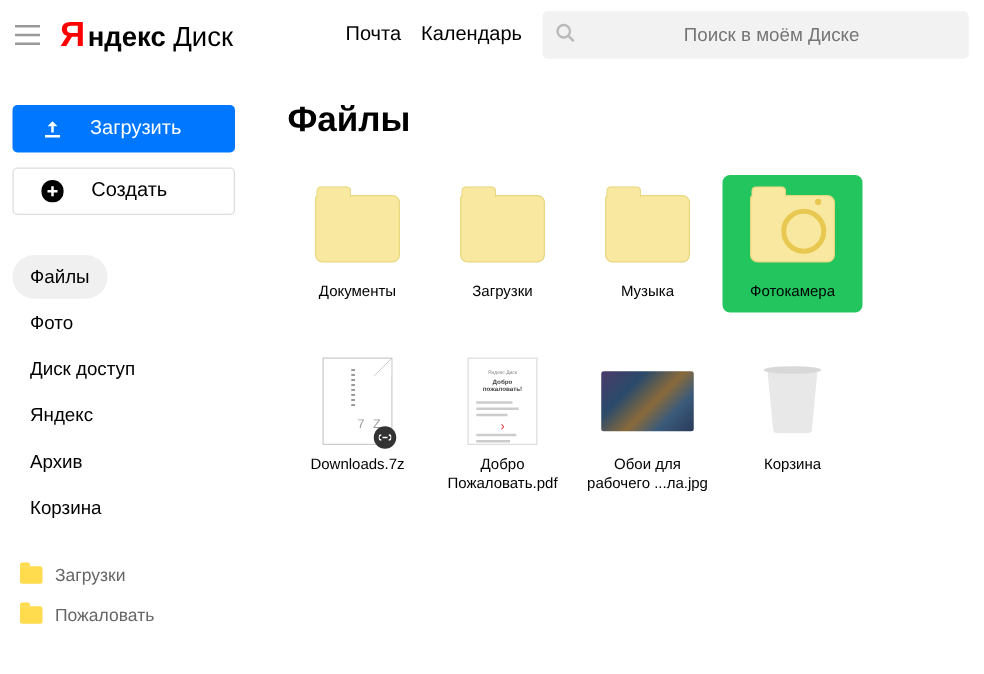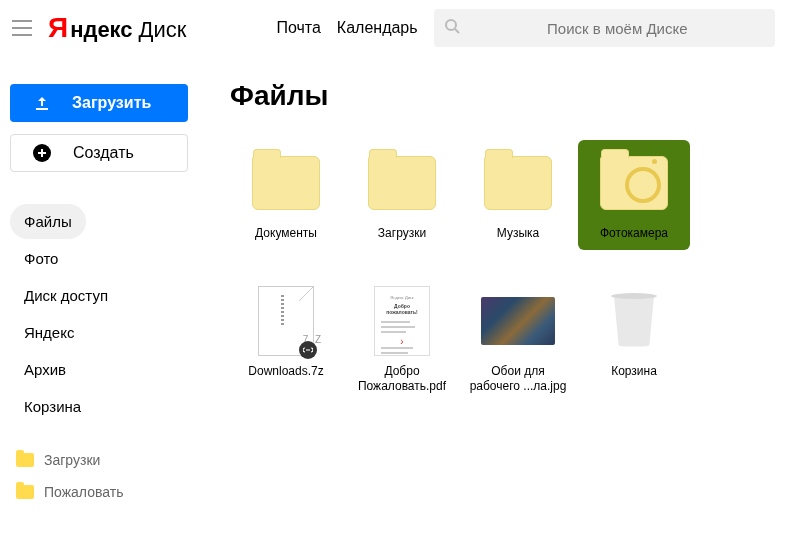--- a/index.html
+++ b/index.html
@@ -13,52 +13,52 @@
 .logo-yandex { color: #000; }
 .logo-disk { color: #000; font-weight: 400; margin-left: 6px; }
 .header-nav { display: flex; margin-left: 90px; gap: 16px; }
 .header-nav-item { font-size: 16px; color: #000; cursor: pointer; }
 .search-wrap { flex: 1; margin-left: 16px; display: flex; align-items: center; background: #f2f2f2; border-radius: 4px; height: 38px; padding: 0 10px; }
 .search-icon { color: #999; margin-right: 10px; }
 .search-input { flex: 1; border: none; background: transparent; outline: none; font-size: 15px; color: #666; text-align: center; }
 
 .layout { display: flex; }
 .sidebar { width: 230px; padding: 28px 10px 0 10px; flex-shrink: 0; }
-.upload-btn { width: 178px; height: 38px; background: #0077ff; color: #fff; border: none; border-radius: 4px; font-size: 16px; font-weight: 700; cursor: pointer; display: flex; align-items: center; padding-left: 24px; margin-bottom: 12px; }
+.upload-btn { width: 178px; height: 38px; background: #0077ff; color: #fff; border: none; border-radius: 4px; font-size: 16px; font-weight: 400; cursor: pointer; display: flex; align-items: center; padding-left: 24px; margin-bottom: 12px; }
 .upload-btn svg { margin-right: 22px; }
 .create-btn { width: 178px; height: 38px; background: #fff; color: #000; border: 1px solid #ddd; border-radius: 4px; font-size: 16px; cursor: pointer; display: flex; align-items: center; padding-left: 22px; }
 .create-btn svg { margin-right: 22px; }
 
 .nav-list { margin-top: 32px; }
 .nav-item { padding: 9px 14px; font-size: 15px; color: #000; cursor: pointer; border-radius: 20px; display: inline-block; margin-bottom: 2px; }
 .nav-item.active { background: #f0f0f0; }
 .nav-item-wrap { display: block; }
 
 .folder-list { margin-top: 18px; }
 .folder-item { display: flex; align-items: center; padding: 8px 6px; font-size: 14px; color: #666; cursor: pointer; }
 .folder-icon-small { width: 18px; height: 14px; background: #ffdb4d; margin-right: 10px; position: relative; border-radius: 0 2px 2px 2px; }
 .folder-icon-small::before { content: ''; position: absolute; top: -3px; left: 0; width: 8px; height: 3px; background: #ffdb4d; border-radius: 2px 2px 0 0; }
 
 .main { flex: 1; padding: 24px 0 0 0; }
 .main-title { font-size: 28px; font-weight: 700; margin-bottom: 28px; }
 .grid { display: flex; flex-wrap: wrap; gap: 4px; }
 .cell { width: 112px; padding: 8px 4px; text-align: center; cursor: pointer; border-radius: 6px; }
-.cell.selected { background: #4d7c0f; }
+.cell.selected { background: #22c55e; }
 .cell-icon { width: 80px; height: 70px; margin: 0 auto 8px; display: flex; align-items: center; justify-content: center; position: relative; }
 .cell-label { font-size: 12px; color: #000; line-height: 1.3; word-wrap: break-word; }
 
 .folder-big { width: 68px; height: 54px; background: #f8e8a0; border-radius: 3px 6px 6px 6px; position: relative; border: 1px solid #e8d880; }
 .folder-big::before { content: ''; position: absolute; top: -8px; left: 0; width: 26px; height: 8px; background: #f8e8a0; border-radius: 4px 4px 0 0; border: 1px solid #e8d880; border-bottom: none; }
 .folder-camera::after { content: ''; position: absolute; right: 6px; bottom: 6px; width: 28px; height: 28px; border: 4px solid #e8c850; border-radius: 50%; }
 .folder-camera .dot { position: absolute; top: 2px; right: 10px; width: 5px; height: 5px; background: #e8c850; border-radius: 50%; }
 
 .file-7z { width: 56px; height: 70px; border: 1px solid #ccc; background: #fff; position: relative; }
 .file-7z::before { content: ''; position: absolute; top: 0; right: 0; width: 14px; height: 14px; background: linear-gradient(135deg, transparent 48%, #ccc 50%, #fff 52%); }
 .zip-line { position: absolute; top: 8px; left: 22px; width: 3px; height: 30px; background: repeating-linear-gradient(to bottom, #999 0, #999 2px, transparent 2px, transparent 4px); }
-.file-label-7z { position: absolute; bottom: 10px; width: 100%; text-align: center; font-size: 10px; color: #999; letter-spacing: 2px; }
+.file-label-7z { position: absolute; bottom: 10px; width: 100%; text-align: left; font-size: 10px; color: #999; letter-spacing: 2px; }
 .link-badge { position: absolute; bottom: -4px; right: -4px; width: 18px; height: 18px; background: #333; border-radius: 50%; display: flex; align-items: center; justify-content: center; }
 
 .file-pdf { width: 56px; height: 70px; border: 1px solid #ddd; background: #fff; padding: 8px 6px; }
 .pdf-line { height: 2px; background: #ccc; margin-bottom: 3px; }
 .pdf-title1 { font-size: 4px; color: #888; text-align: center; margin-bottom: 3px; }
 .pdf-title2 { font-size: 5px; font-weight: 700; color: #444; text-align: center; margin-bottom: 6px; }
 .pdf-arrow { color: #d33; font-size: 10px; }
 
 .file-img { width: 74px; height: 48px; background: linear-gradient(135deg, #4a3a6a 0%, #2a4a6a 30%, #8a6a3a 55%, #3a5a7a 75%, #2a3a5a 100%); border-radius: 2px; }
 

